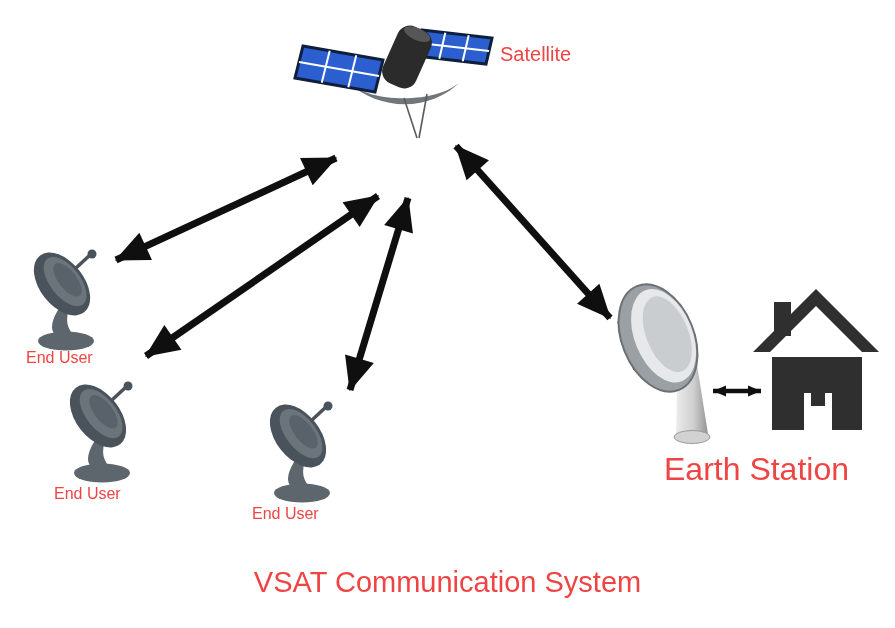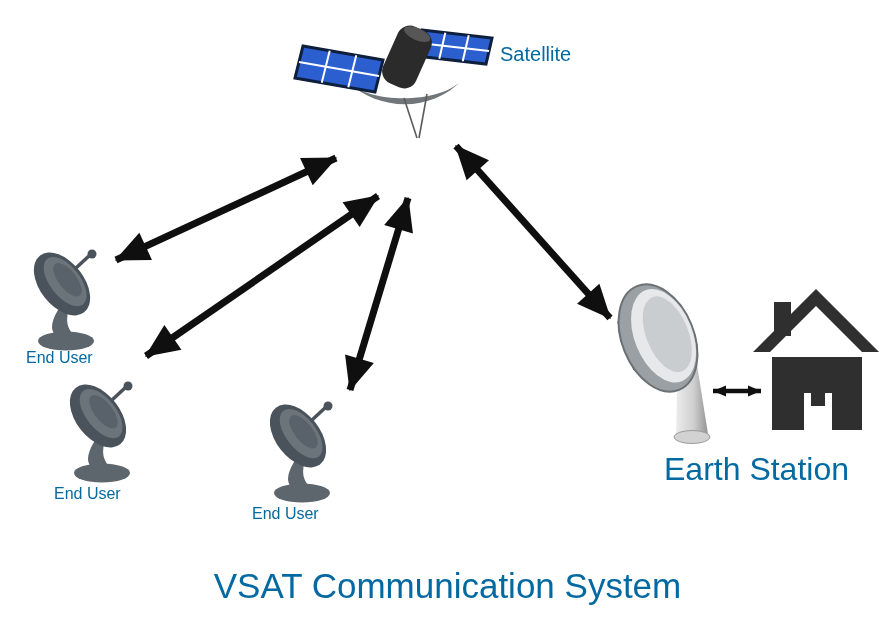--- a/index.html
+++ b/index.html
@@ -1,26 +1,26 @@
 <!DOCTYPE html>
 <html><head>
 <meta charset="utf-8">
 <style>
   * { margin: 0; padding: 0; box-sizing: border-box; }
   html, body { background: #ffffff; }
   body { font-family: "Liberation Sans", sans-serif; color: #151515; }
   .stage { position: relative; width: 895px; height: 628px; background: #ffffff; overflow: hidden; }
   .stage svg { position: absolute; left: 0; top: 0; }
-  .lbl { position: absolute; color: #0369a1; white-space: nowrap; }
+  .lbl { position: absolute; color: #ef4444; white-space: nowrap; }
   .lbl-satellite { left: 500px; top: 43px;  font-size: 20px; }
   .lbl-eu1       { left: 26px;  top: 349px; font-size: 16px; }
   .lbl-eu2       { left: 54px;  top: 485px; font-size: 16px; }
   .lbl-eu3       { left: 252px; top: 505px; font-size: 16px; }
   .lbl-es        { left: 664px; top: 451px; font-size: 32px; }
-  .lbl-title     { left: 0; top: 566px; width: 100%; text-align: center; font-size: 35px; }
+  .lbl-title     { left: 0; top: 566px; width: 100%; text-align: center; font-size: 29px; }
 </style>
 </head>
 <body>
 
 <div class="stage">
 
   <svg width="895" height="628" viewBox="0 0 895 628" xmlns="http://www.w3.org/2000/svg" xmlns:xlink="http://www.w3.org/1999/xlink">
     <defs>
 
       <marker id="ah" viewBox="0 0 6 6" markerWidth="5.6" markerHeight="5.6" refX="5.4" refY="3" orient="auto-start-reverse" markerUnits="strokeWidth">

